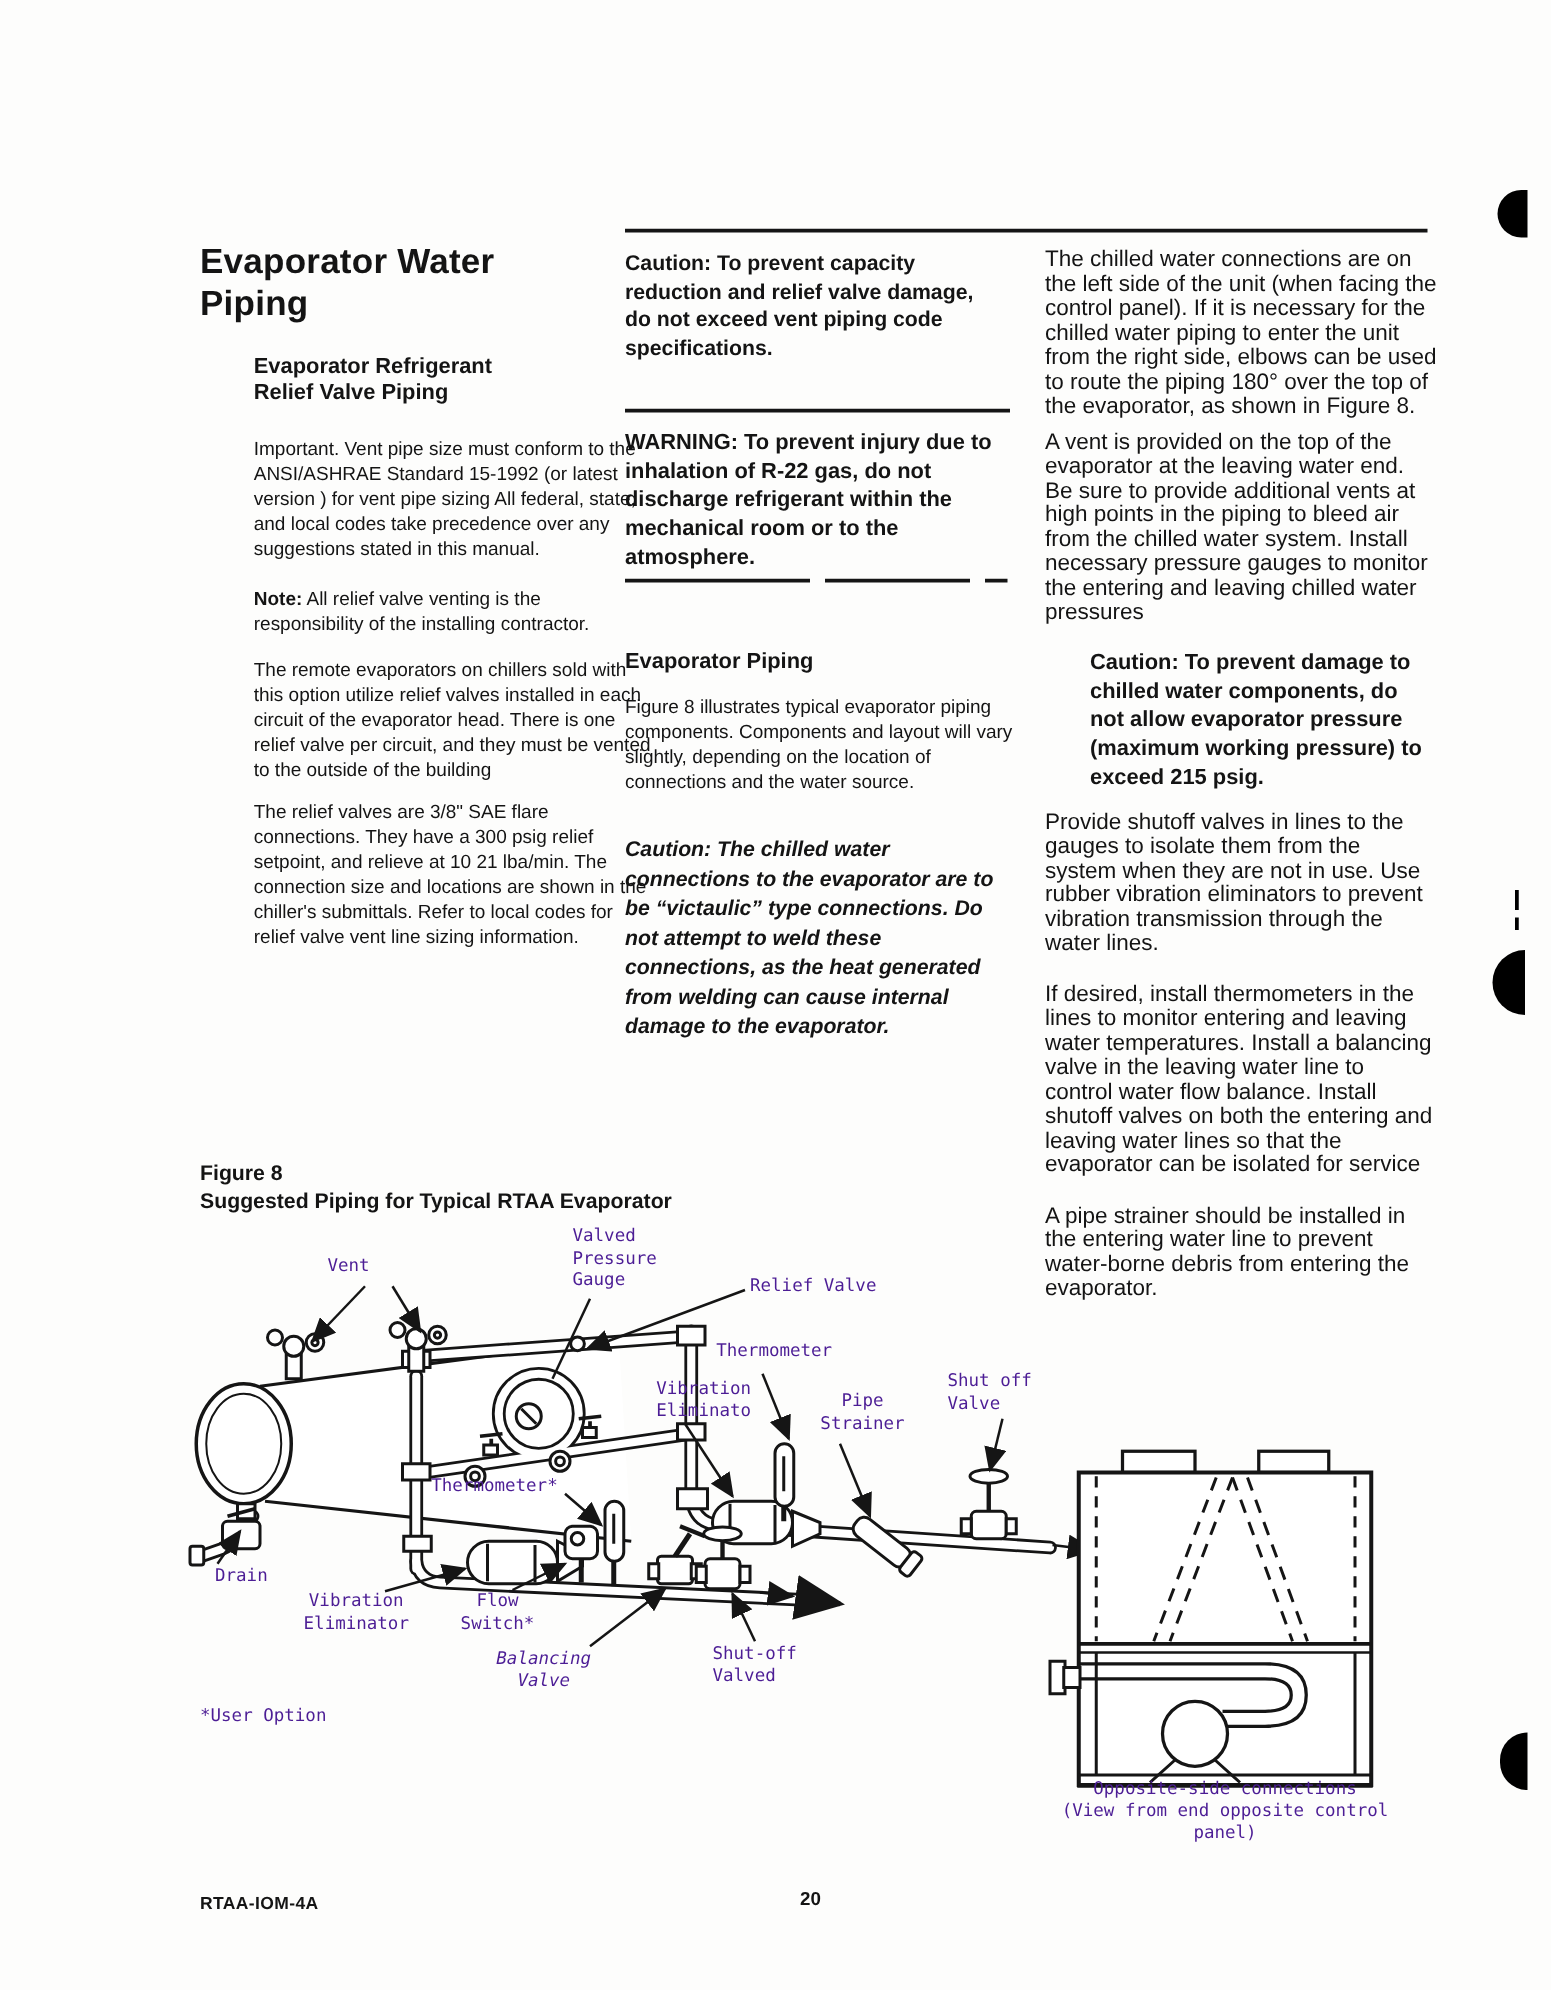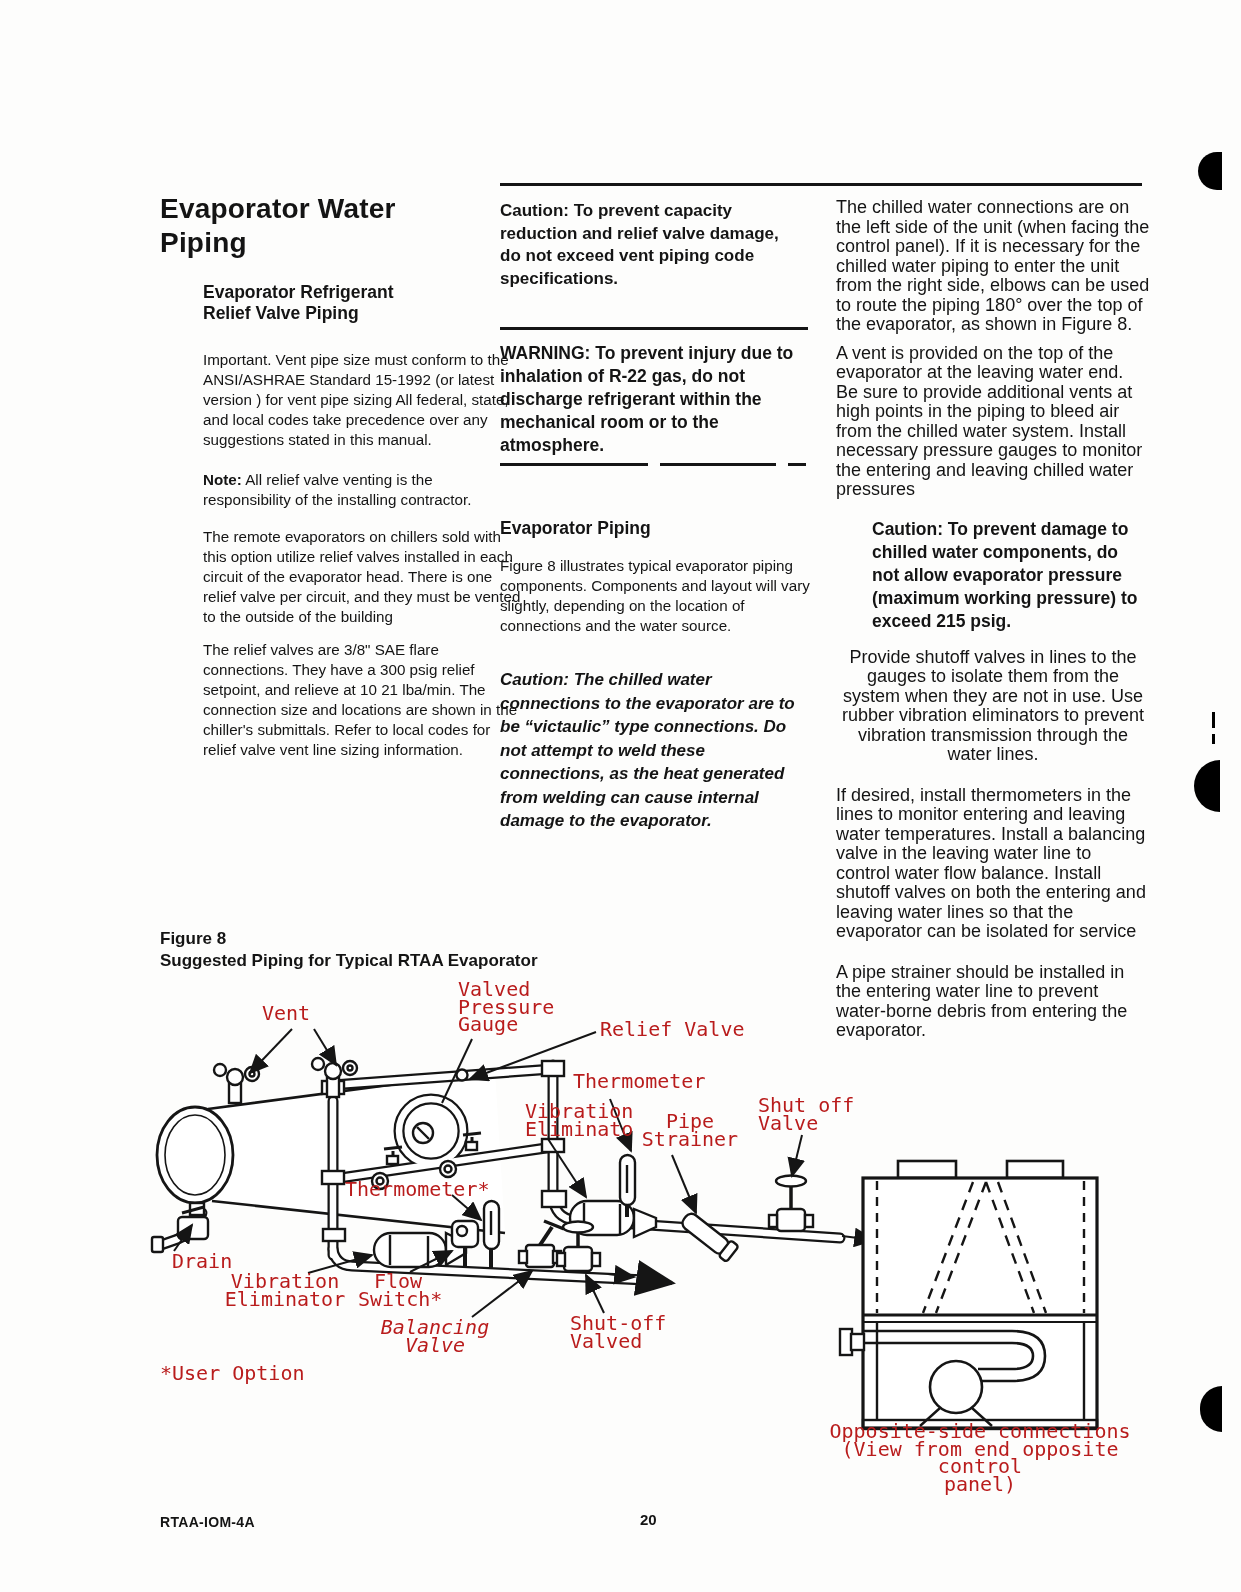--- a/index.html
+++ b/index.html
@@ -14,26 +14,26 @@
   .bodytxt{font-size:15.2px;line-height:20px;}
   .c3txt{font-size:18px;line-height:19.5px;}
   #c1p1{margin-top:26px;} #c1note{margin-top:20px;} #c1p2{margin-top:17px;} #c1p3{margin-top:13px;}
   .rule{position:absolute;background:#151515;height:3px;}
   #caution1{left:500px;top:200px;width:302px;font-size:17px;line-height:22.5px;font-weight:bold;}
   #warning{left:500px;top:342px;width:314px;font-size:17.5px;line-height:23px;font-weight:bold;}
   #ep-head{left:500px;top:518px;}
   #ep-para{left:500px;top:556px;width:310px;}
   #caution2{left:500px;top:668px;width:312px;font-size:17px;line-height:23.5px;font-weight:bold;font-style:italic;}
   #c3caution{font-size:17.5px;line-height:23px;font-weight:bold;margin-top:18px;margin-left:36px;}
-  #c3p2{margin-top:9px;} #c3p3{margin-top:15px;text-align:center;} #c3p4{margin-top:21px;} #c3p5{margin-top:21px;}
+  #c3p2{margin-top:9px;} #c3p3{margin-top:15px;} #c3p4{margin-top:21px;} #c3p5{margin-top:21px;}
   #figcap{left:160px;top:928px;font-size:17px;line-height:21.5px;font-weight:bold;}
   #figure{left:140px;top:975px;width:1060px;height:560px;}
   #figure svg{position:absolute;left:0;top:0;}
-  .flabel{position:absolute;font-family:"DejaVu Sans Mono",monospace;font-size:20px;
-          line-height:17.5px;color:#b91c1c;white-space:pre-line;}
+  .flabel{position:absolute;font-family:"DejaVu Sans Mono",monospace;font-size:14px;
+          line-height:17.5px;color:#4c1d95;white-space:pre-line;}
   .ctr{text-align:center;}
   #footer-code{left:160px;top:1514px;font-size:14px;font-weight:bold;letter-spacing:.3px;}
   #footer-page{left:640px;top:1511px;font-size:15px;font-weight:bold;}
   .blob{position:absolute;background:#000;}
   .dashmark{position:absolute;background:#000;}
 </style>
 </head>
 <body>
 
 <div class="abs pre" id="title">Evaporator Water

